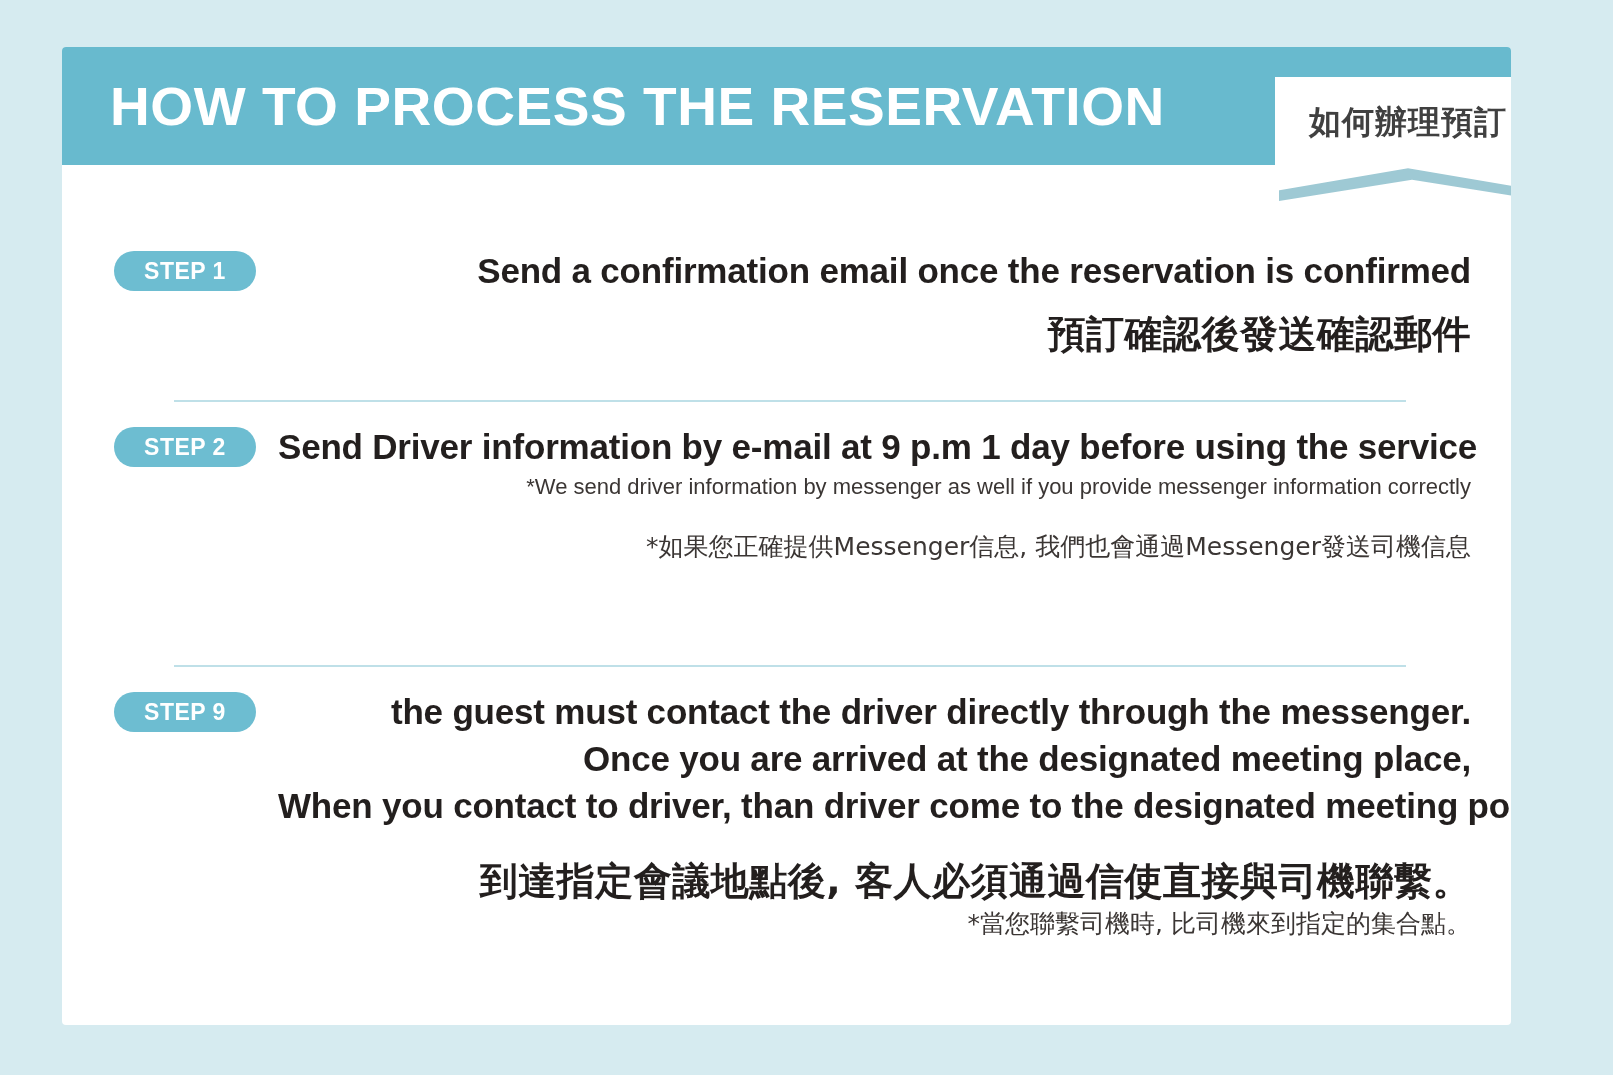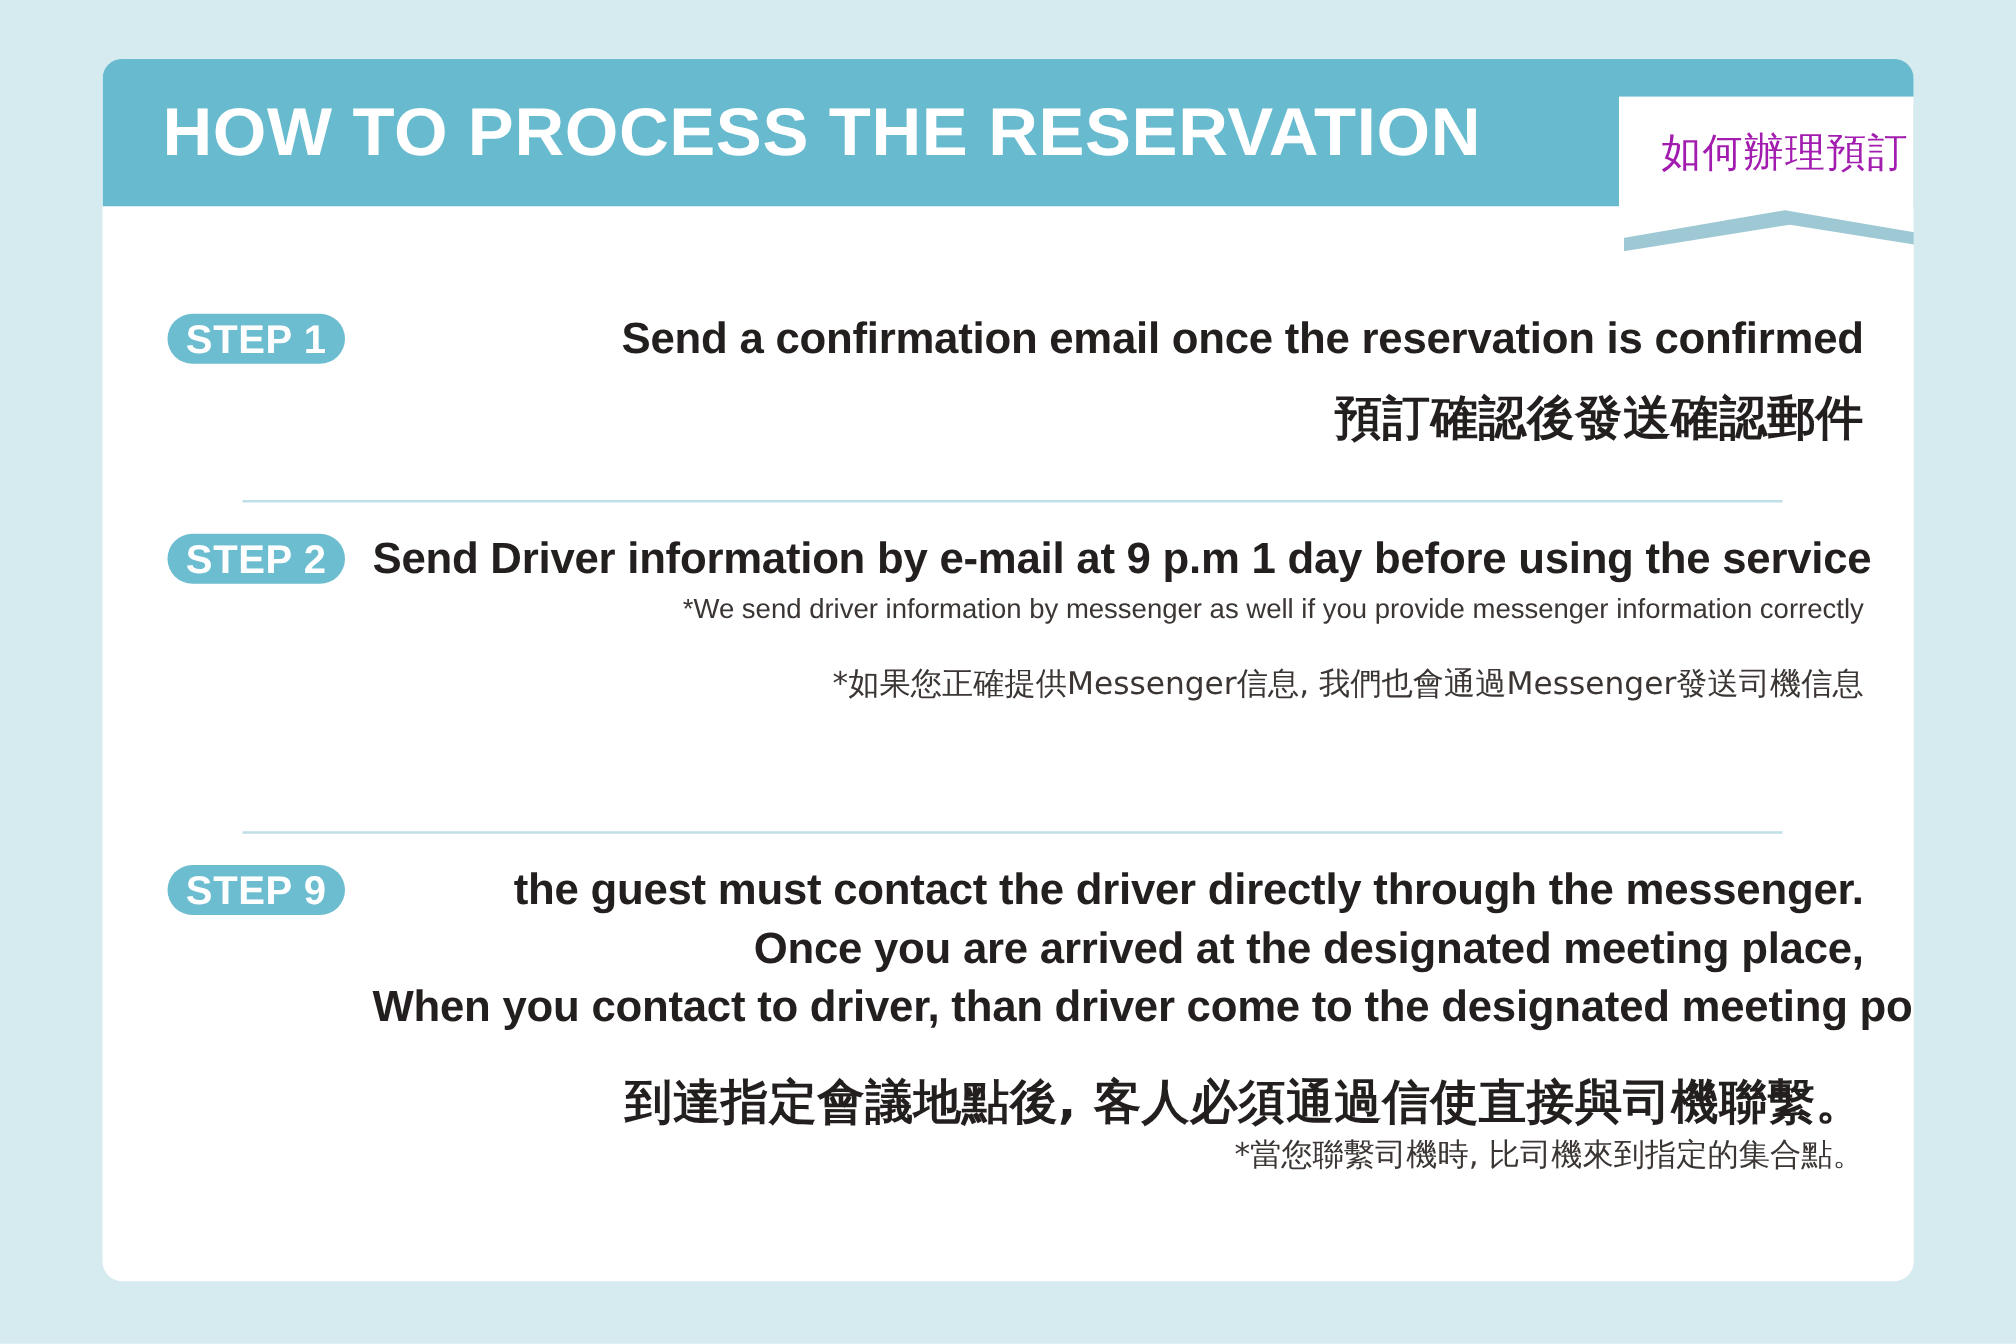--- a/index.html
+++ b/index.html
@@ -21,23 +21,22 @@
   }
 
   
   .card {
     position: absolute;
     left: 62px;
     top: 47px;
     width: 1449px;
     height: 978px;
     background: #ffffff;
-    border-radius: 16px;
+    border-radius: 4px;
     overflow: hidden;
-    margin-left: 20px;
   }
 
   
   .header {
     position: absolute;
     left: 0;
     top: 0;
     width: 100%;
     height: 118px;
     background: #68bace;
@@ -85,24 +84,24 @@
     -webkit-clip-path: polygon(0 0, 100% 0, 100% 100%, 50% 80%, 0 100%);
     clip-path: polygon(0 0, 100% 0, 100% 100%, 50% 80%, 0 100%);
   }
   .ribbon-text {
     position: absolute;
     left: 0;
     top: 24px;
     width: 266px;
     text-align: center;
     font-family: "DejaVu Sans", "Liberation Sans", sans-serif;
-    font-weight: normal;
+    font-weight: bold;
     font-size: 32px;
     letter-spacing: 1px;
-    color: #a21caf;
+    color: #404040;
     white-space: nowrap;
   }
 
   
   .body {
     position: absolute;
     left: 0;
     top: 118px;
     width: 100%;
     height: 860px;
@@ -121,21 +120,21 @@
     position: absolute;
     left: 52px;
     top: 4px;
     width: 142px;
     height: 40px;
     border-radius: 20px;
     background: #6dbdd1;
     color: #ffffff;
     font-family: "Liberation Sans Narrow", "Liberation Sans", sans-serif;
     font-weight: bold;
-    font-size: 32px;
+    font-size: 23px;
     letter-spacing: 0.5px;
     text-align: center;
     line-height: 40px;
     white-space: nowrap;
   }
 
   .step-content {
     position: absolute;
     left: 216px;
     right: 40px;

